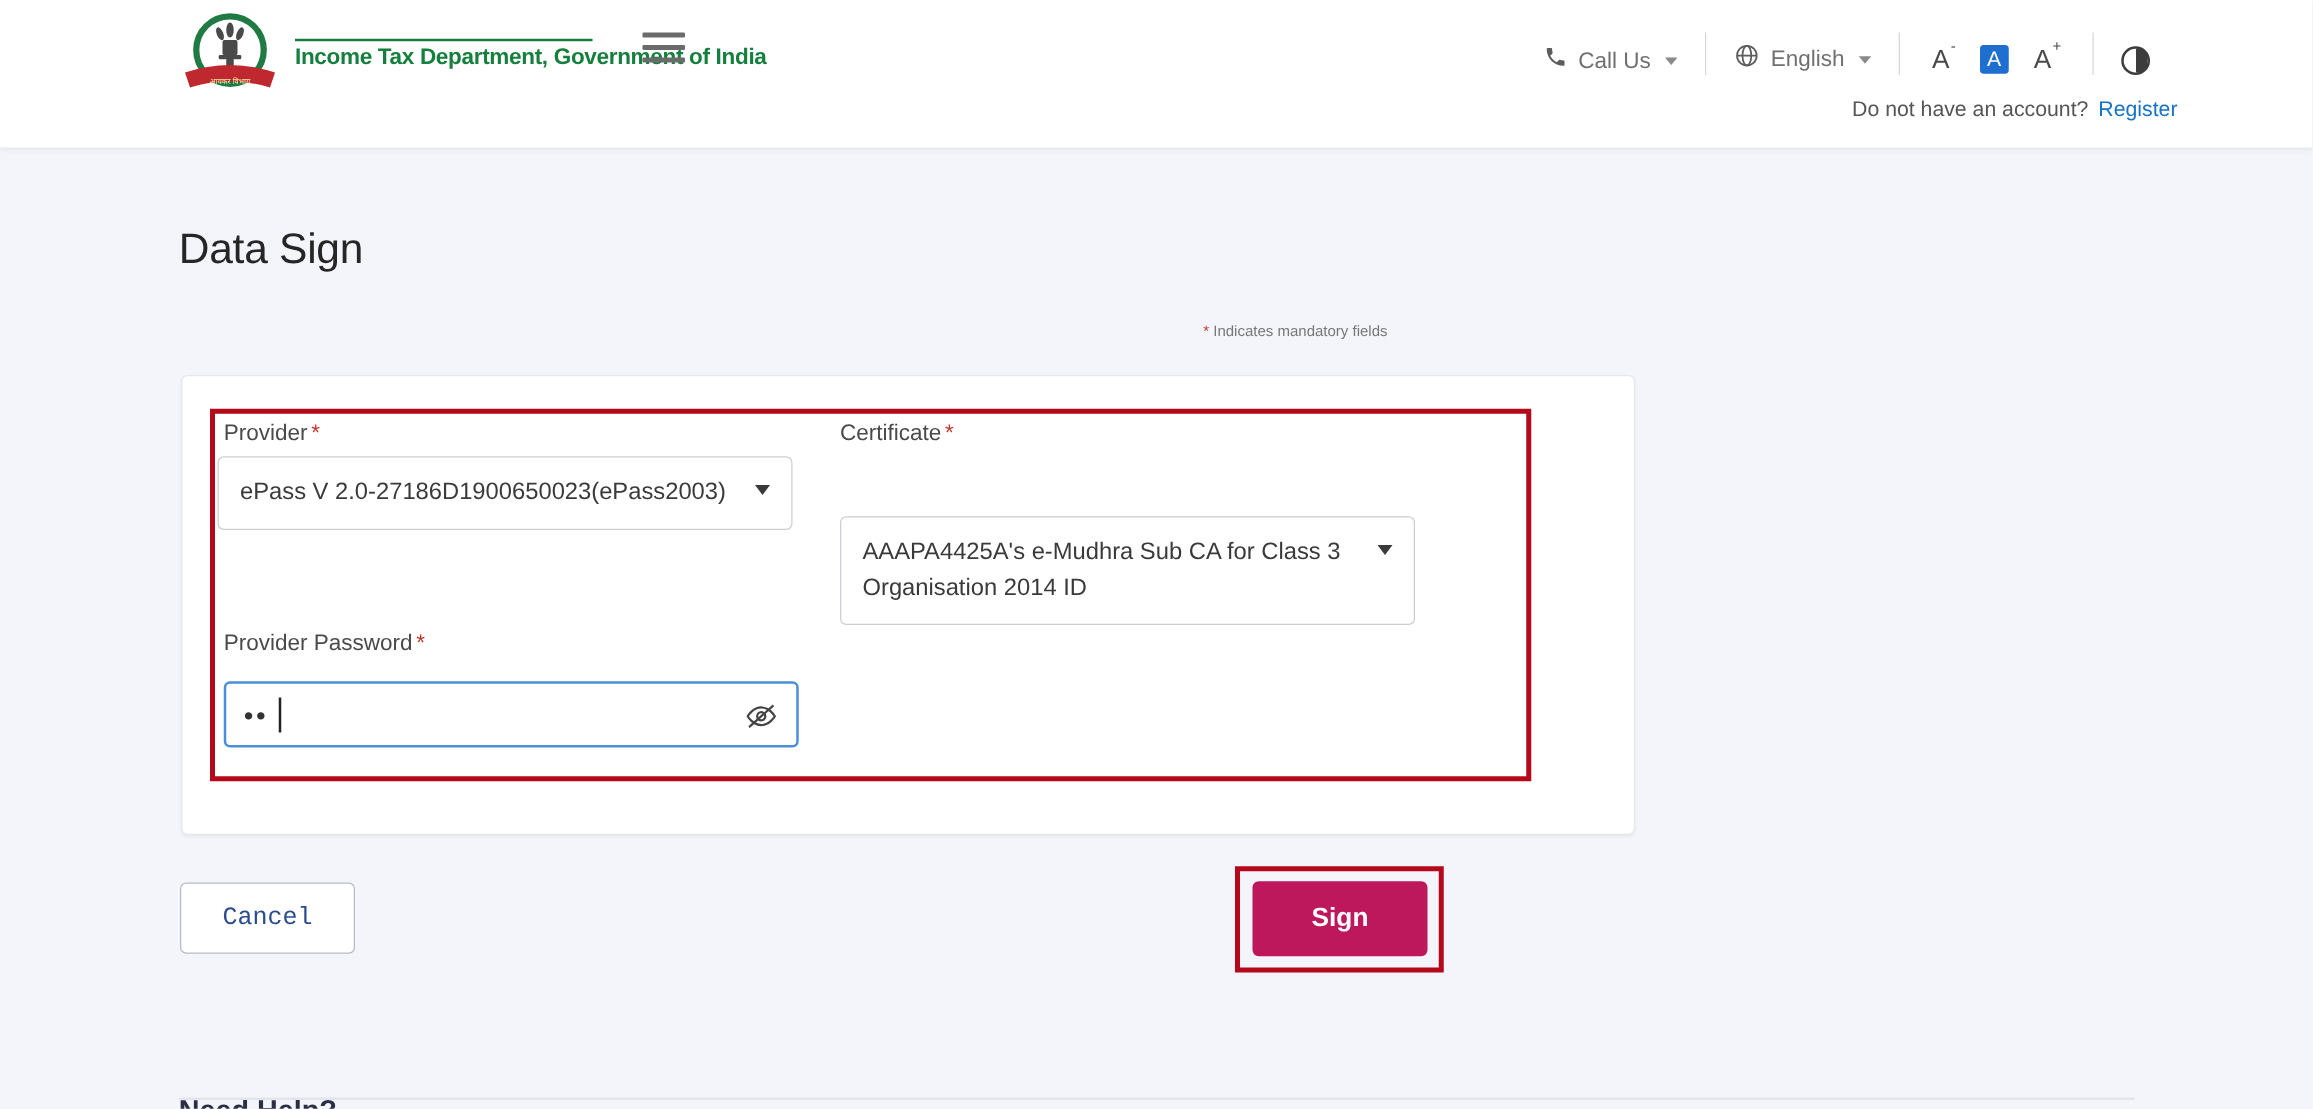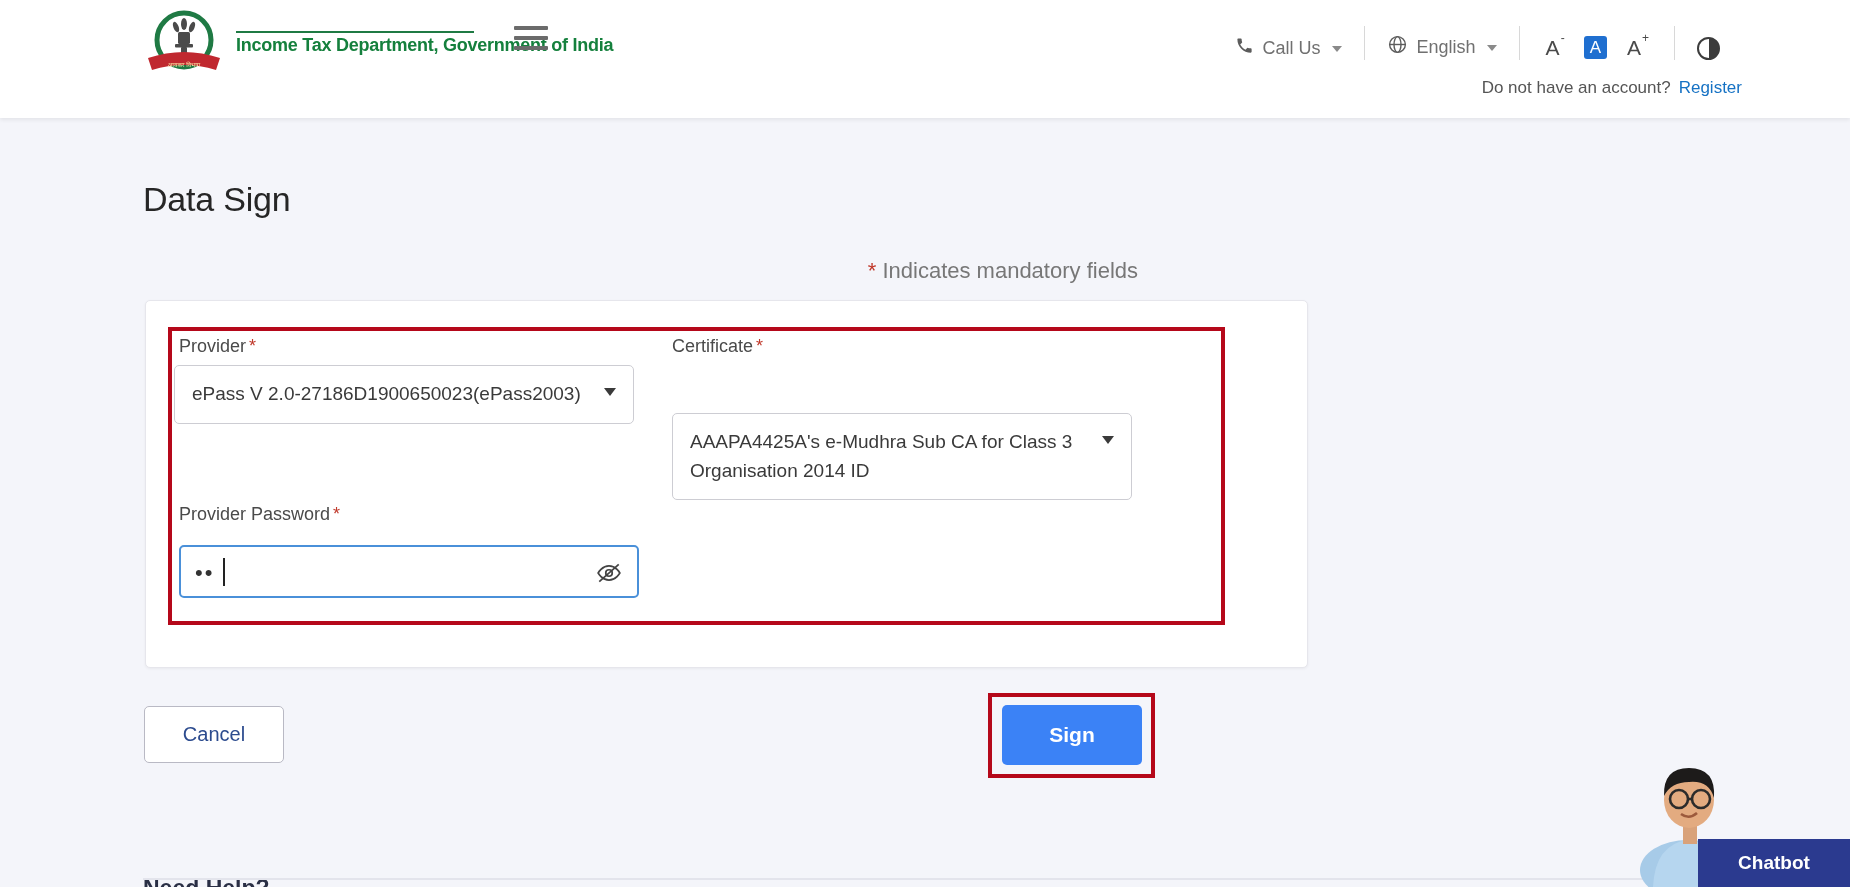--- a/index.html
+++ b/index.html
@@ -78,22 +78,22 @@
     font-size: 17px; color: #555; white-space: nowrap;
   }
   .register-link { color: #1672c4; cursor: pointer; margin-left: 8px; }
 
   
   .page-title {
     position: absolute; left: 143px; top: 180px;
     font-size: 34px; color: #262626; font-weight: 400; letter-spacing: -.2px;
   }
   .mandatory {
-    position: absolute; right: 712px; top: 258px;
-    font-size: 22px; color: #777; margin-left: 40px;
+    position: absolute; right: 740px; top: 258px;
+    font-size: 12px; color: #777; margin-left: 40px;
   }
   .mandatory .ast { color: #c0392b; }
 
   
   .card {
     position: absolute; left: 145px; top: 300px; width: 1163px; height: 368px;
     background: #fff; border: 1px solid #e6e6ec; border-radius: 5px;
     box-shadow: 0 1px 3px rgba(0,0,0,.05);
   }
   
@@ -134,29 +134,29 @@
   .eye-icon {
     position: absolute; right: 14px; top: 13px; width: 28px; height: 26px; cursor: pointer;
   }
 
   
   .btn-cancel {
     position: absolute; left: 144px; top: 706px; width: 140px; height: 57px;
     background: #fff; border: 1px solid #b9b9c4; border-radius: 5px;
     font-size: 20px; color: #2c4b8e; cursor: pointer;
     display: flex; align-items: center; justify-content: center;
-    font-family: Liberation Sans, sans-serif;
+    font-family: Liberation Mono, monospace;
   }
   .sign-redbox {
     position: absolute; left: 988px; top: 693px; width: 167px; height: 85px;
     border: 4px solid #b5081a;
   }
   .btn-sign {
     position: absolute; left: 1002px; top: 705px; width: 140px; height: 60px;
-    background: #3b82f6; border: none; border-radius: 5px;
+    background: #be185d; border: none; border-radius: 5px;
     font-size: 21px; color: #fff; font-weight: 700; cursor: pointer;
     display: flex; align-items: center; justify-content: center;
     font-family: "Liberation Sans", sans-serif;
   }
 
   .need-help {
     position: absolute; left: 143px; top: 827px;
     font-size: 23px; color: #2a2f45; font-weight: 700; margin-top: 48px;
   }
   .bottom-rule {
@@ -297,31 +297,14 @@
 
   <div class="red-box"></div>
 
   <div class="btn-cancel">Cancel</div>
   <div class="sign-redbox"></div>
   <div class="btn-sign">Sign</div>
 
   <div class="need-help">Need Help?</div>
   <div class="bottom-rule"></div>
 
-  <div class="chatbot">
-    <div class="chat-avatar">
-      <svg width="110" height="135" viewBox="0 0 110 135">
-        <ellipse cx="55" cy="118" rx="48" ry="30" fill="#a7cbe8"></ellipse>
-        <path d="M20 135 Q22 92 55 88 Q88 92 90 135 Z" fill="#b6d6ef"></path>
-        <rect x="50" y="70" width="14" height="22" fill="#d9a27a"></rect>
-        <ellipse cx="56" cy="48" rx="25" ry="28" fill="#e3ab80"></ellipse>
-        <path d="M31 44 Q30 16 56 16 Q83 16 81 46 Q76 28 56 30 Q38 30 31 44Z" fill="#1d1b1a"></path>
-        <circle cx="46" cy="47" r="9" fill="none" stroke="#2b2b2b" stroke-width="2.6"></circle>
-        <circle cx="68" cy="47" r="9" fill="none" stroke="#2b2b2b" stroke-width="2.6"></circle>
-        <line x1="55" y1="47" x2="59" y2="47" stroke="#2b2b2b" stroke-width="2.6"></line>
-        <path d="M48 62 Q56 68 64 61" stroke="#9c5a3c" stroke-width="2.6" fill="none"></path>
-        <path d="M88 116 Q100 112 104 118 Q98 124 88 122 Z" fill="#e3ab80"></path>
-      </svg>
-    </div>
-    <div class="chat-bar">Chatbot</div>
-  </div>
 
 </div>
 
 </body></html>

